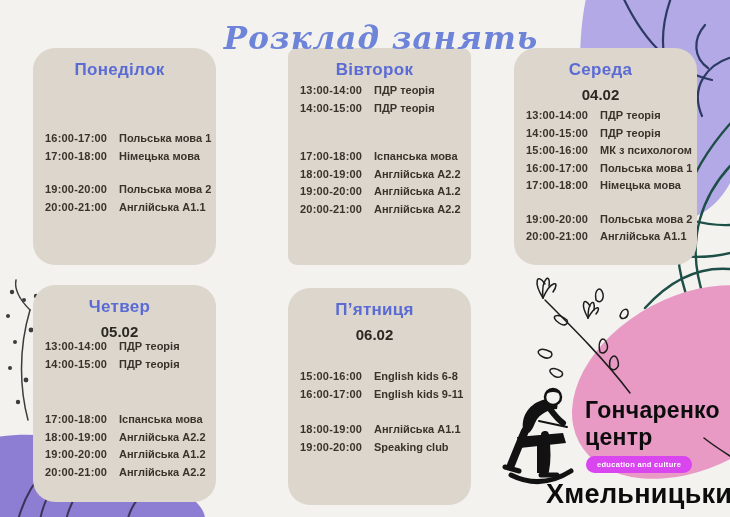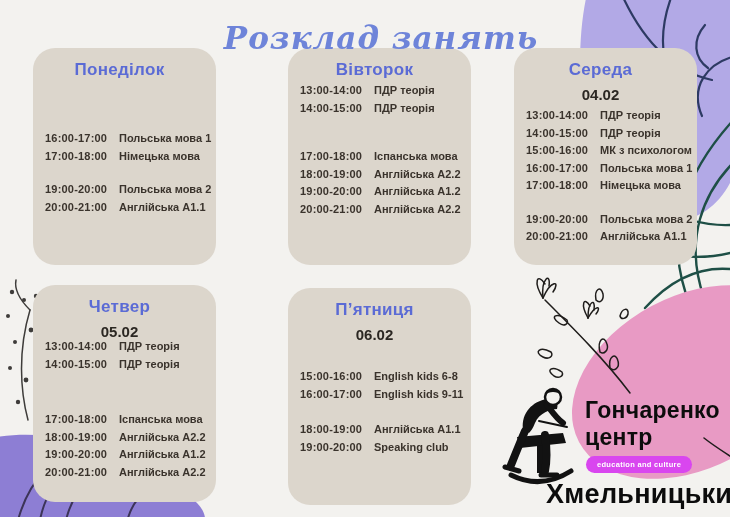--- a/index.html
+++ b/index.html
@@ -31,21 +31,21 @@
     padding:12px 22px 0 12px;
   }
   .card .day{text-align:center;font-weight:700;font-size:17px;line-height:20px;color:var(--accent-blue);letter-spacing:.3px;}
   .card .date{text-align:center;font-weight:700;font-size:15px;line-height:17px;color:#2b2722;margin-top:6px;}
   .card .body{}
   .row{display:flex;align-items:baseline;height:17.5px;font-size:11px;font-weight:700;color:#3a332c;white-space:nowrap;}
   .row .t{width:74px;flex:none;letter-spacing:.2px;}
   .block + .block{margin-top:16px;}
 
   .c0{left:33px;top:48px;}
-  .c1{left:288px;top:48px;}
+  .c1{left:288px;top:48px;border-radius:9px;}
   .c2{left:514px;top:48px;}
   .c3{left:33px;top:285px;}
   .c4{left:288px;top:288px;}
   .c0 .body{padding-top:52px;}
   .c1 .body{padding-top:4px;}
   .c2 .body{padding-top:6px;}
   .c3 .body{padding-top:0px;}
   .c4 .body{padding-top:27px;}
   .c1 .block + .block{margin-top:31px;}
   .c3 .block + .block{margin-top:38px;}

